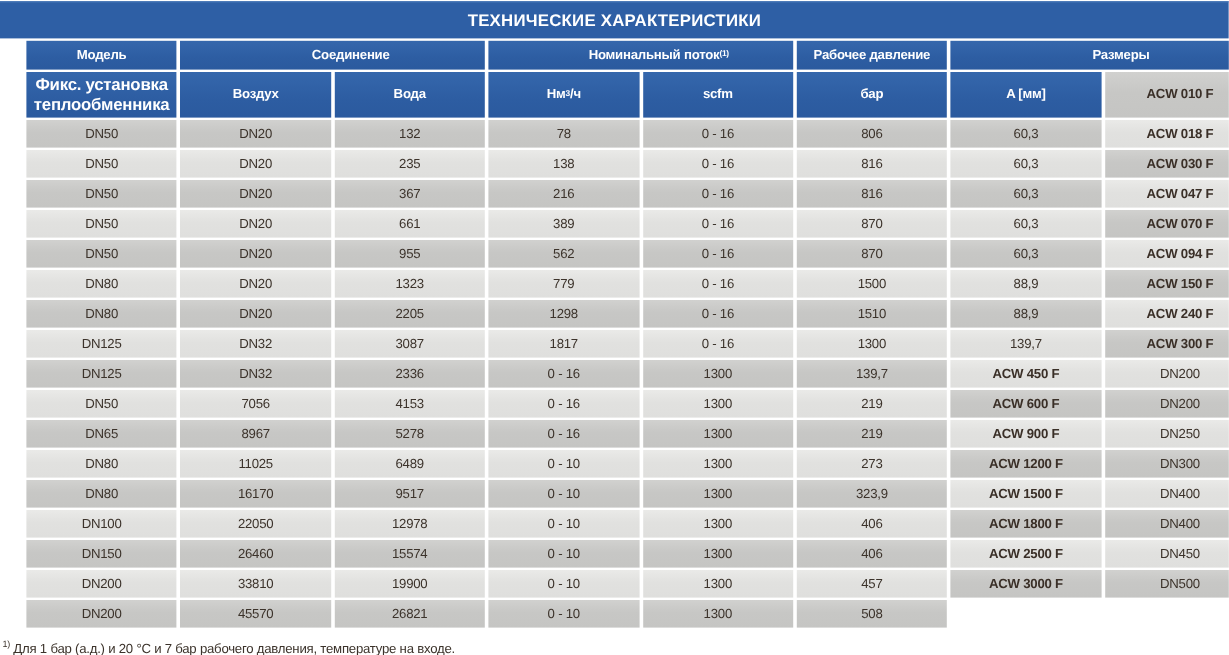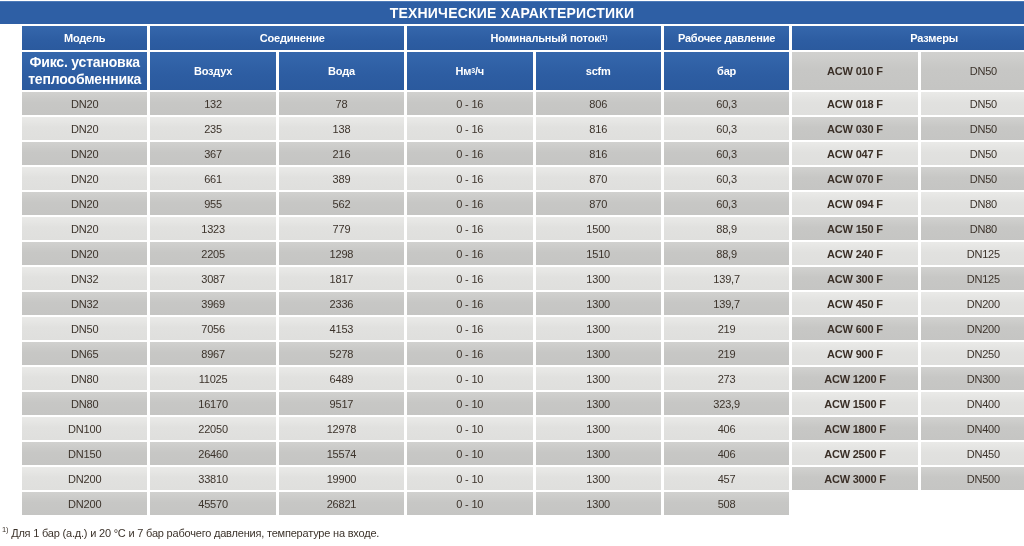--- a/index.html
+++ b/index.html
@@ -6,21 +6,21 @@
   html, body {
     width: 1024px; height: 546px;
     background: #ffffff;
     font-family: "Liberation Sans", sans-serif;
     overflow: hidden;
   }
   .page { width: 1024px; height: 546px; background: #fff; }
 
   .title-bar {
     margin-top: 1px;
-    height: 23px;
+    height: 31px;
     background: #2e5fa5;
     color: #ffffff;
     display: flex; align-items: center; justify-content: center;
     font-size: 14px; font-weight: bold;
     letter-spacing: 0.2px;
     border-top: 1px solid #4d7ab8;
   }
 
   .grid {
     margin-top: 2px;
@@ -90,20 +90,21 @@
     <div class="cell hdr sub-model">Фикс. установка теплообменника</div>
     <div class="cell hdr">Воздух</div>
     <div class="cell hdr">Вода</div>
     <div class="cell hdr">
       <span>Нм</span>
         <sup>3</sup>
         <span>/ч</span>
     </div>
     <div class="cell hdr">scfm</div>
     <div class="cell hdr">бар</div>
+    <div class="cell hdr">A [мм]</div>
 
   <div class="cell data-cell dark model">ACW 010 F</div>
       <div class="cell data-cell dark">DN50</div>
       <div class="cell data-cell dark">DN20</div>
       <div class="cell data-cell dark">132</div>
       <div class="cell data-cell dark">78</div>
       <div class="cell data-cell dark">0 - 16</div>
       <div class="cell data-cell dark">806</div>
       <div class="cell data-cell dark">60,3</div>
       <div class="cell data-cell light model">ACW 018 F</div>
@@ -158,21 +159,20 @@
       <div class="cell data-cell light">DN125</div>
       <div class="cell data-cell light">DN32</div>
       <div class="cell data-cell light">3087</div>
       <div class="cell data-cell light">1817</div>
       <div class="cell data-cell light">0 - 16</div>
       <div class="cell data-cell light">1300</div>
       <div class="cell data-cell light">139,7</div>
       <div class="cell data-cell dark model">ACW 300 F</div>
       <div class="cell data-cell dark">DN125</div>
       <div class="cell data-cell dark">DN32</div>
-      <div class="cell data-cell dark">3969</div>
       <div class="cell data-cell dark">2336</div>
       <div class="cell data-cell dark">0 - 16</div>
       <div class="cell data-cell dark">1300</div>
       <div class="cell data-cell dark">139,7</div>
       <div class="cell data-cell light model">ACW 450 F</div>
       <div class="cell data-cell light">DN200</div>
       <div class="cell data-cell light">DN50</div>
       <div class="cell data-cell light">7056</div>
       <div class="cell data-cell light">4153</div>
       <div class="cell data-cell light">0 - 16</div>

